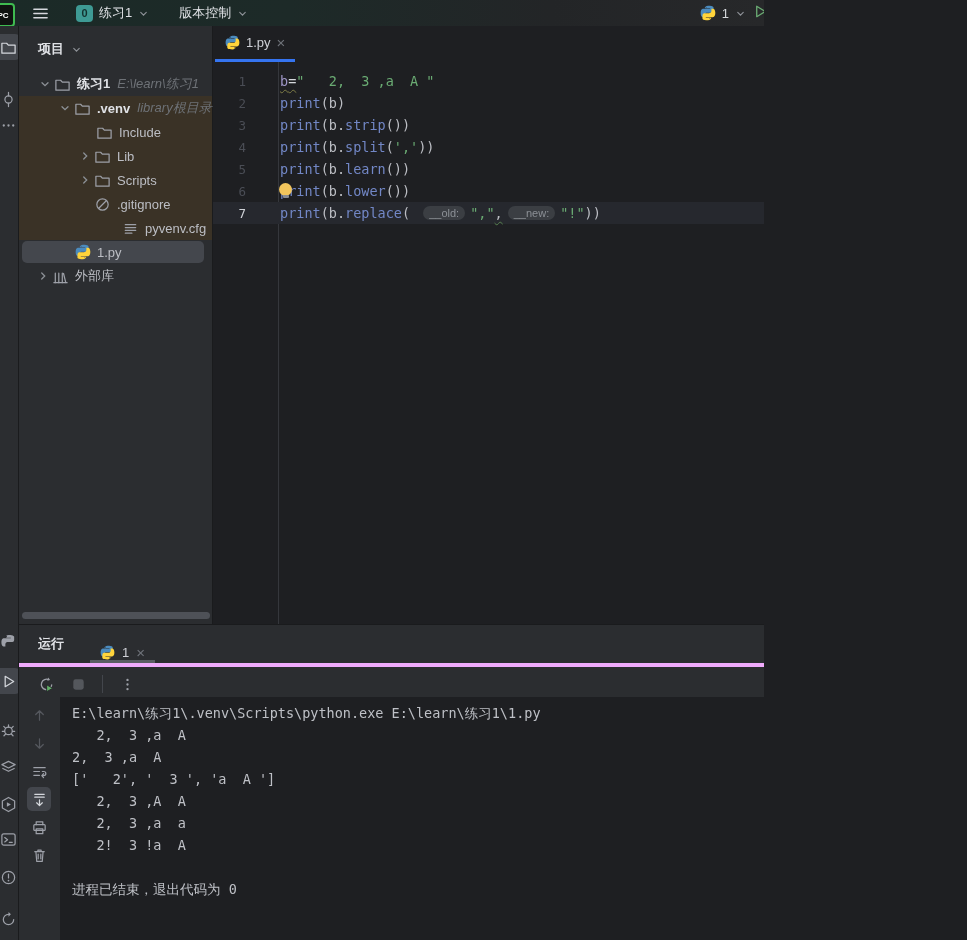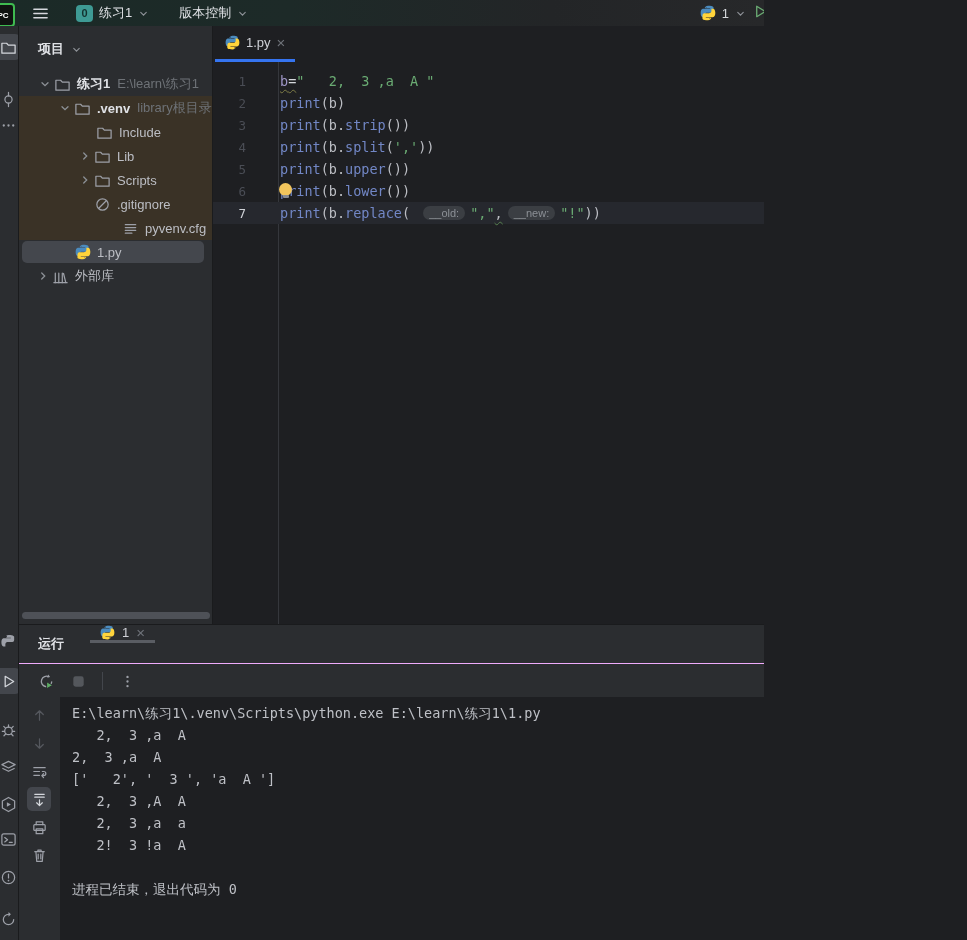--- a/index.html
+++ b/index.html
@@ -40,21 +40,21 @@
   .tree{position:relative;}
   .tree-row{height:24px;display:flex;align-items:center;cursor:pointer;position:relative;white-space:nowrap;}
   .tree-row.venv{background:#3a3226;}
   .tree-row.selected::before{content:"";position:absolute;left:4px;right:8px;top:1px;bottom:1px;
     background:#44474d;border-radius:5px;}
   .tree-row>*{position:relative;}
   .chev{width:18px;display:inline-flex;justify-content:center;color:#8c9096;}
   .tree-ic{width:17px;margin-right:6px;display:inline-flex;justify-content:center;}
   .tree-lbl{color:#bcbec4;}
   .tree-lbl.bold{color:#dfe1e5;font-weight:bold;}
-  .tree-ann{color:#6e7277;margin-left:7px;}
+  .tree-ann{color:#6e7277;margin-left:7px;font-style:italic;}
   .hscroll{position:absolute;left:4px;top:586px;width:188px;height:7px;border-radius:4px;background:#4e5157;}
 
   
   .editor{position:absolute;left:213px;top:26px;right:0;height:599px;background:#1e1f22;
     border-bottom:1px solid #1a1b1d;box-sizing:border-box;}
   .tabbar{height:36px;display:flex;align-items:stretch;}
   .etab{margin-left:2px;display:flex;align-items:center;gap:6px;padding:0 10px;cursor:pointer;
     border-bottom:3px solid #3574f0;box-sizing:border-box;}
   .etab .name{color:#ced0d6;}
   .tab-close{color:#6f737a;font-size:15px;line-height:1;cursor:pointer;}
@@ -70,21 +70,21 @@
   .tk.h{background:#3b3e43;color:#8c9096;border-radius:9px;padding:1px 6px;margin:0 5px;
     font-size:11px;font-family:"Liberation Sans",sans-serif;position:relative;top:-1px;}
   .w-y{text-decoration:underline wavy #7d7b45;text-decoration-thickness:1px;text-underline-offset:3px;}
   .w-g{text-decoration:underline wavy #55804d;text-decoration-thickness:1px;text-underline-offset:3px;}
   .bulb{position:absolute;left:66px;top:157px;width:13px;height:13px;border-radius:50%;
     background:#f2c55c;cursor:pointer;z-index:3;}
   .bulb::after{content:"";position:absolute;left:3.5px;top:12px;width:6px;height:3px;background:#8a8d93;border-radius:1px;}
 
   
   .bottom-panel{position:absolute;left:18px;top:625px;right:0;bottom:0;background:#2b2d30;}
-  .run-header{height:38px;display:flex;align-items:flex-start;border-bottom:1px solid #f0abfc;}
+  .run-header{height:38px;display:flex;align-items:flex-end;border-bottom:4px solid #f0abfc;}
   .run-title{align-self:center;margin-left:20px;color:#dfe1e5;font-weight:600;cursor:pointer;}
   .rtab{margin-left:26px;display:flex;align-items:center;gap:7px;padding:0 10px;cursor:pointer;
     border-bottom:3px solid #5a5d63;box-sizing:border-box;}
   .rtab .name{color:#ced0d6;}
   .run-toolbar{height:34px;display:flex;align-items:center;padding-left:16px;gap:8px;}
   .tool-btn{width:24px;height:24px;display:flex;align-items:center;justify-content:center;
     border-radius:5px;cursor:pointer;color:#9da0a8;}
   .tool-sep{width:1px;height:18px;background:#43464c;margin:0 4px;}
   .console-wrap{position:absolute;left:0;top:72px;right:0;bottom:0;}
   .console-toolbar{position:absolute;left:0;top:0;bottom:0;width:42px;background:#2b2d30;}
@@ -398,21 +398,21 @@
         <div class="cl">
        <span class="ln">3</span>
        <span class="lt"><span class="tk fn">print</span><span class="tk p">(b.</span><span class="tk fn">strip</span><span class="tk p">())</span></span>
      </div>
         <div class="cl">
        <span class="ln">4</span>
        <span class="lt"><span class="tk fn">print</span><span class="tk p">(b.</span><span class="tk fn">split</span><span class="tk p">(</span><span class="tk s">','</span><span class="tk p">))</span></span>
      </div>
         <div class="cl">
        <span class="ln">5</span>
-       <span class="lt"><span class="tk fn">print</span><span class="tk p">(b.</span><span class="tk fn">upper</span><span class="tk p">())</span></span>
+       <span class="lt"><span class="tk fn">print</span><span class="tk p">(b.</span><span class="tk fn">learn</span><span class="tk p">())</span></span>
      </div>
         <div class="cl">
        <span class="ln">6</span>
        <span class="lt"><span class="tk fn">print</span><span class="tk p">(b.</span><span class="tk fn">lower</span><span class="tk p">())</span></span>
      </div>
         <div class="cl cur">
        <span class="ln">7</span>
        <span class="lt"><span class="tk fn">print</span><span class="tk p">(b.</span><span class="tk fn">replace</span><span class="tk p">( </span><span class="tk h">__old:</span><span class="tk s">","</span><span class="tk p w-g">,</span><span class="tk h">__new:</span><span class="tk s">"!"</span><span class="tk p">))</span></span>
      </div>
       </div>

